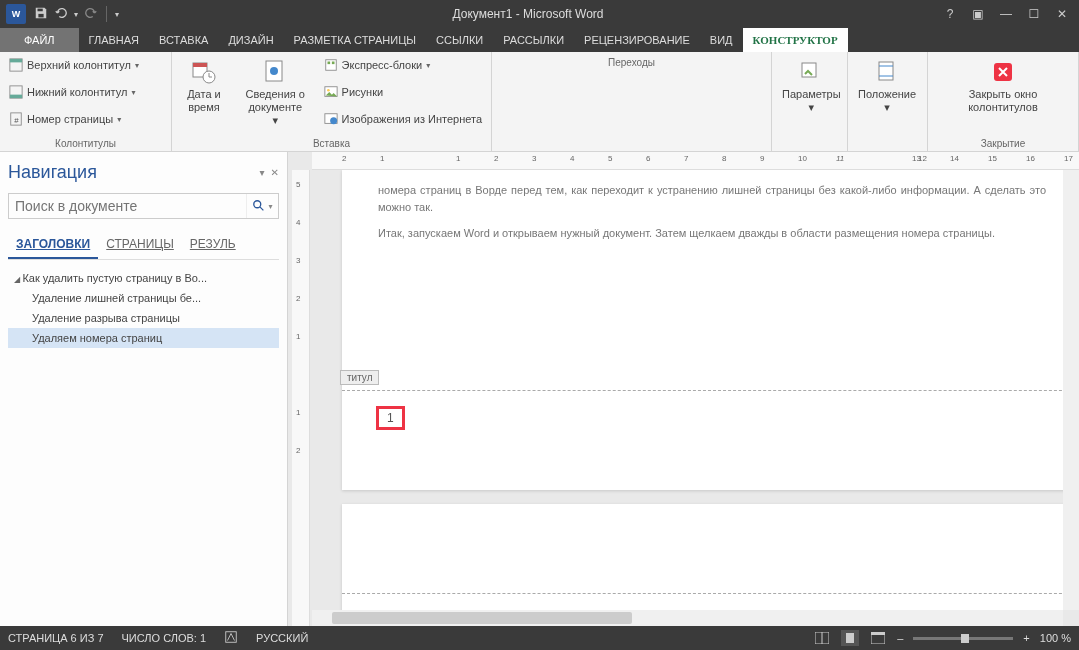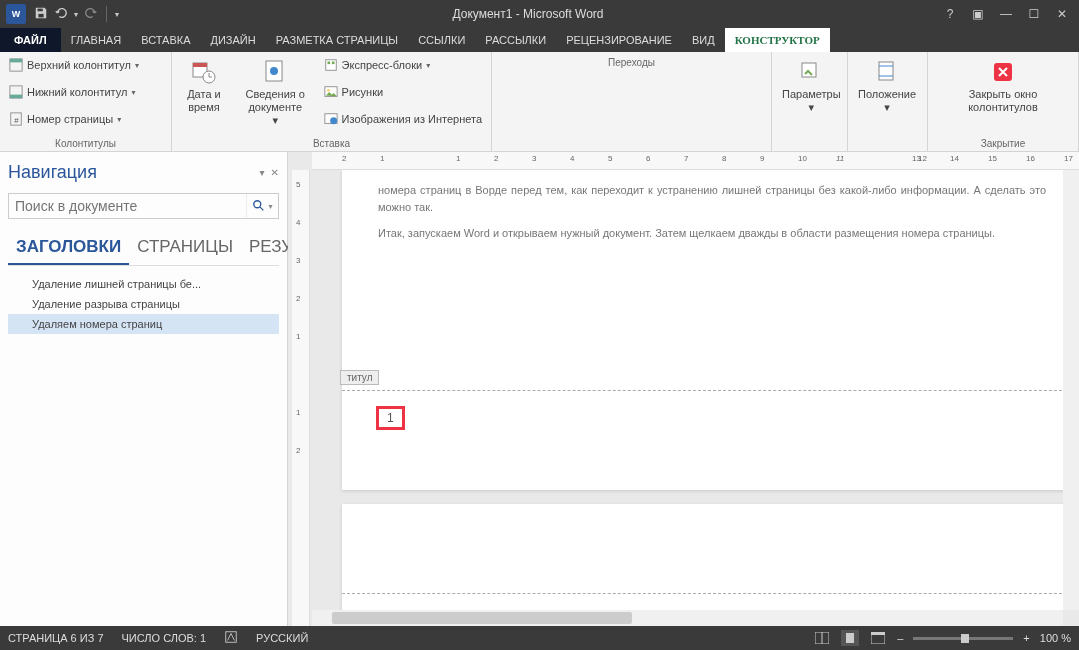--- a/index.html
+++ b/index.html
@@ -11,21 +11,21 @@
 .qat { display: flex; gap: 6px; align-items: center; margin-left: 4px; }
 .qat svg { width: 14px; height: 14px; }
 .qat .sep { width: 1px; height: 16px; background: #666; margin: 0 2px; }
 .titlebar .title { flex: 1; text-align: center; color: #ddd; font-size: 12px; }
 .winctrls { display: flex; gap: 2px; margin-right: 4px; }
 .winctrls .btn { width: 26px; height: 20px; display: flex; align-items: center; justify-content: center; color: #ccc; font-size: 12px; }
 
 
 .tabs { height: 24px; background: #3a3a3a; display: flex; align-items: stretch; padding-left: 0; }
 .tab { padding: 0 10px; color: #ddd; font-size: 11px; display: flex; align-items: center; cursor: pointer; }
-.tab.file { background: #0f172a; color: #fff; font-weight: bold; padding: 0 14px; }
+.tab.file { background: #737373; color: #fff; font-weight: normal; padding: 0 24px; }
 .tab.active { background: #fff; color: #217346; font-weight: 600; font-family: Liberation Serif, serif; }
 
 
 .ribbon { height: 100px; background: #f4f4f4; border-bottom: 1px solid #d4d4d4; display: flex; position: relative; }
 .rgroup { border-right: 1px solid #d4d4d4; padding: 4px 6px 2px 6px; display: flex; flex-direction: column; justify-content: space-between; }
 .rgroup .body { display: flex; gap: 4px; align-items: flex-start; }
 .rgroup .label { text-align: center; font-size: 10px; color: #666; padding-top: 1px; }
 .smallbtn { font-size: 11px; color: #444; display: flex; align-items: center; gap: 4px; padding: 2px 3px; white-space: nowrap; cursor: pointer; }
 .smallbtn svg { width: 14px; height: 14px; flex-shrink: 0; }
 .smallbtn .dd { font-size: 8px; color: #666; }
@@ -35,21 +35,21 @@
 .disabled { color: #bbb; }
 
 
 .navpane { position: absolute; left: 0; top: 152px; width: 288px; bottom: 24px; background: #fdfdfd; border-right: 1px solid #d4d4d4; padding: 10px 8px; }
 .navpane h2 { font-size: 18px; font-weight: normal; color: #2b579a; margin-bottom: 10px; display: flex; align-items: center; }
 .navpane h2 .ctrls { margin-left: auto; font-size: 10px; color: #888; display: flex; gap: 6px; }
 .searchbox { display: flex; border: 1px solid #ccc; height: 26px; margin-bottom: 12px; }
 .searchbox input { flex: 1; border: none; padding: 0 6px; font-size: 14px; outline: none; background: transparent; }
 .searchbox .sicon { width: 32px; display: flex; align-items: center; justify-content: center; border-left: 1px solid #eee; }
 .navtabs { display: flex; border-bottom: 1px solid #ddd; margin-bottom: 8px; }
-.navtab { padding: 6px 8px; font-size: 17px; color: #666; cursor: pointer; }
+.navtab { padding: 6px 8px; font-size: 12px; color: #666; cursor: pointer; text-decoration: underline; }
 .navtab.active { color: #2b579a; font-weight: 600; border-bottom: 2px solid #2b579a; }
 .headings { font-size: 11px; color: #444; }
 .heading-item { padding: 4px 6px; cursor: pointer; white-space: nowrap; overflow: hidden; text-overflow: ellipsis; }
 .heading-item.lvl1::before { content: "◢ "; font-size: 8px; color: #666; }
 .heading-item.lvl2 { padding-left: 24px; }
 .heading-item.selected { background: #d5e4f5; }
 
 
 .docarea { position: absolute; left: 288px; top: 152px; right: 0; bottom: 24px; background: #e9e9e9; overflow: hidden; }
 .hruler { height: 18px; background: #f8f8f8; border-bottom: 1px solid #ddd; position: relative; margin-left: 24px; font-size: 8px; color: #666; }
@@ -276,20 +276,21 @@
         </svg>
         <span style="font-size:8px;color:#888;margin-left:2px">▾</span>
       </div>
   </div>
   <div class="navtabs">
     <div class="navtab active">ЗАГОЛОВКИ</div>
     <div class="navtab">СТРАНИЦЫ</div>
     <div class="navtab">РЕЗУЛЬ</div>
   </div>
   <div class="headings">
+    <div class="heading-item lvl1">Как удалить пустую страницу в Во...</div>
     <div class="heading-item lvl2">Удаление лишней страницы бе...</div>
     <div class="heading-item lvl2">Удаление разрыва страницы</div>
     <div class="heading-item lvl2 selected">Удаляем номера страниц</div>
   </div>
 </div>
 
 <div class="docarea">
   <div class="hruler">
       <span class="tick" style="left: 30px;">2</span>
       <span class="tick" style="left: 68px;">1</span>

